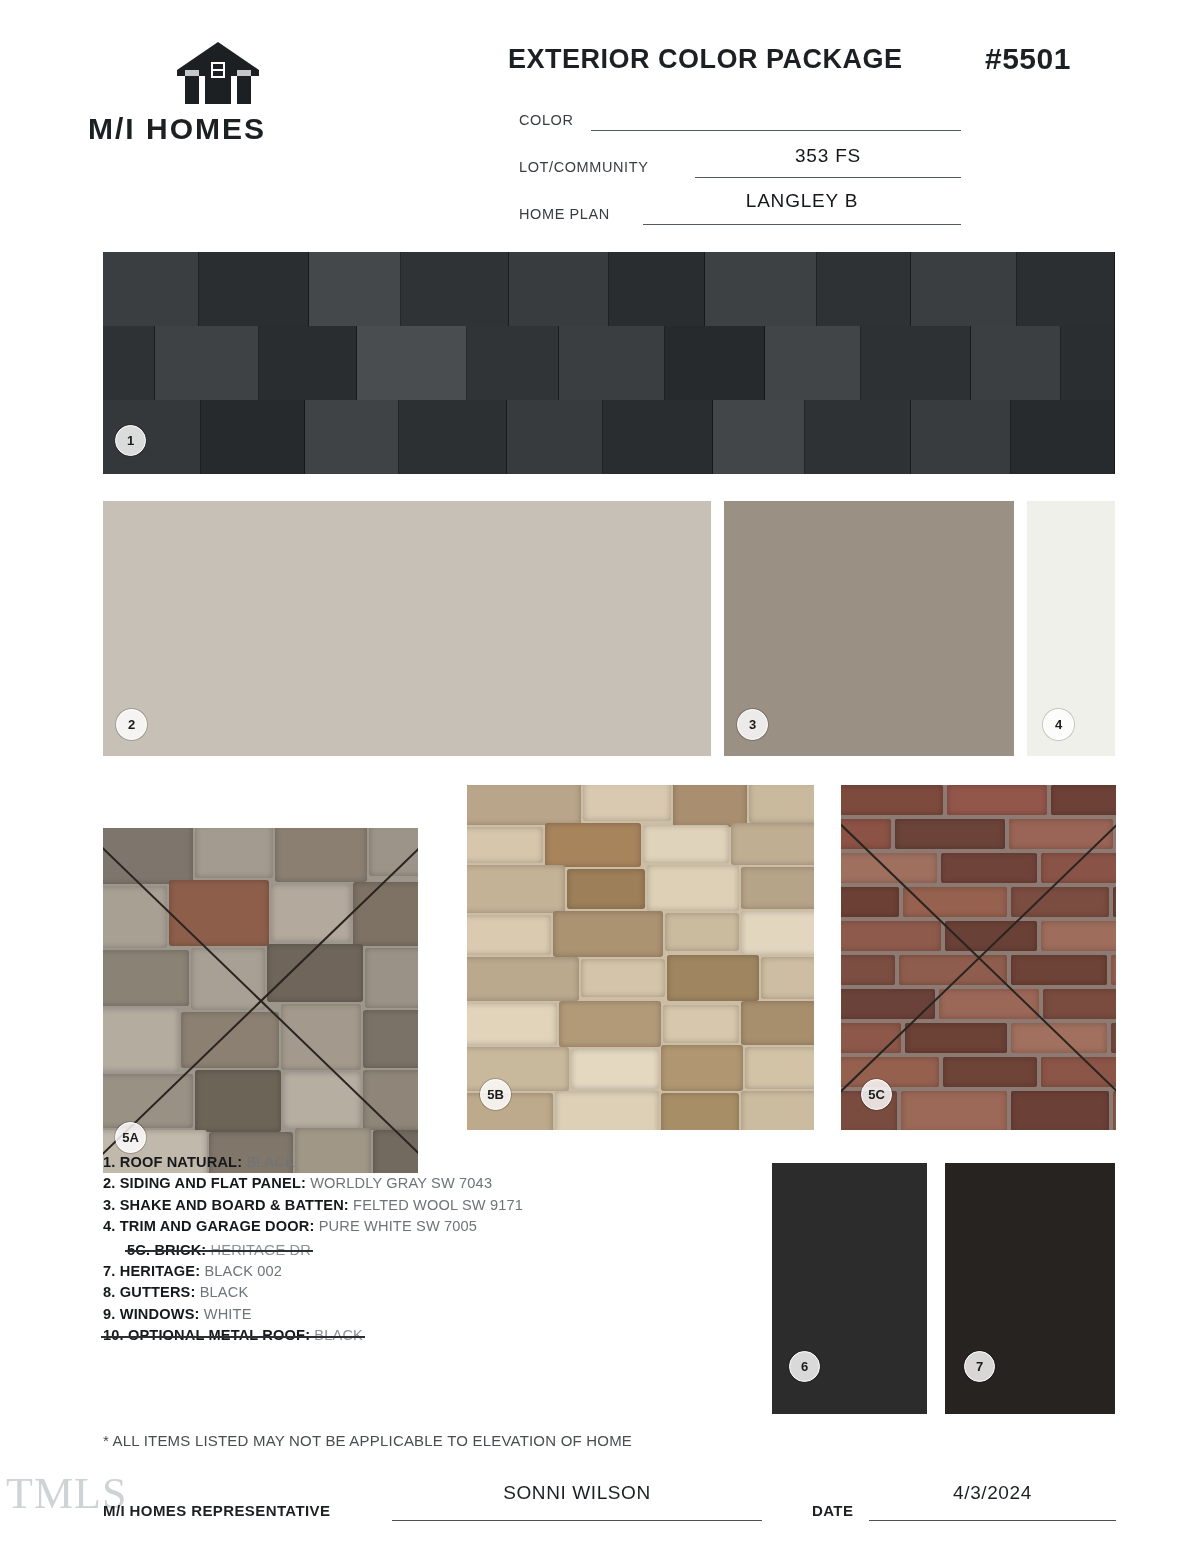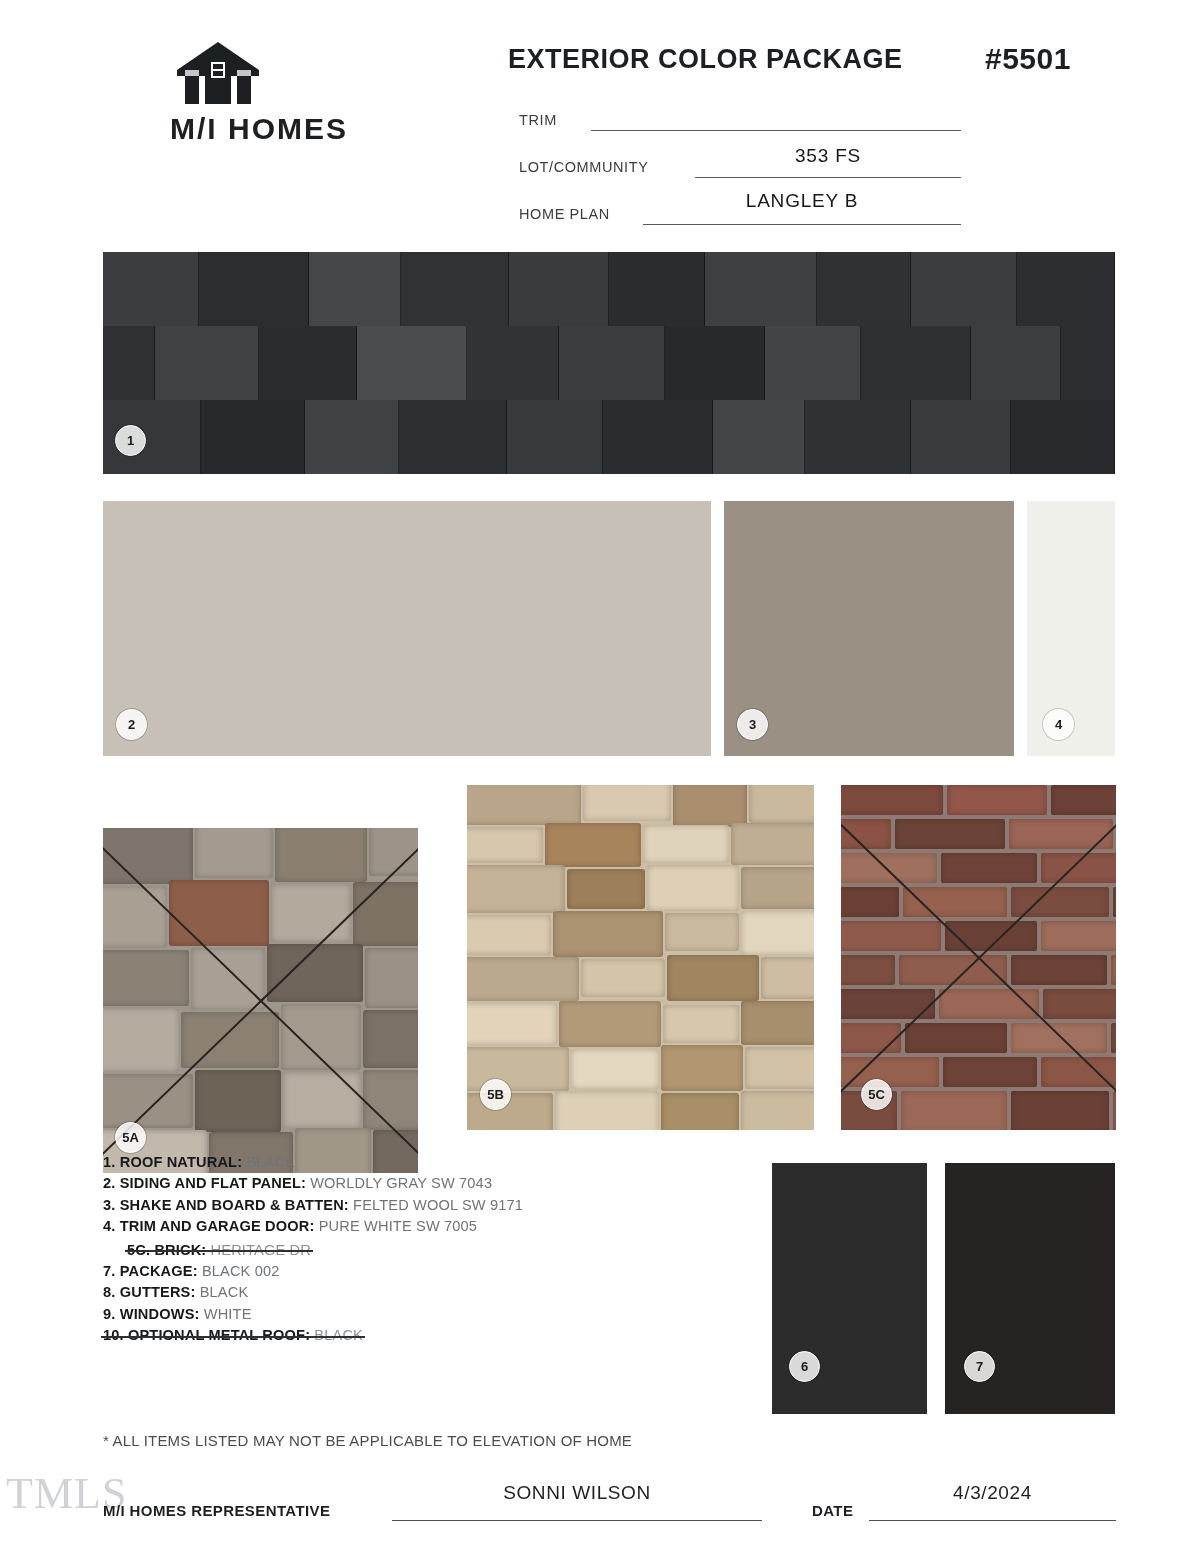--- a/index.html
+++ b/index.html
@@ -21,21 +21,21 @@
     position: absolute;
     left: 0; top: 0;
     width: 1200px;
     height: 240px;
   }
   .logo-block {
     position: absolute;
     left: 88px;
     top: 40px;
     width: 260px;
-    text-align: right;
+    text-align: left;
   }
   .logo-mark {
     width: 86px;
     height: 66px;
     margin: 0 auto 6px auto;
     position: relative;
   }
   .logo-mark svg { display: block; }
   .logo-text {
     font-size: 30px;
@@ -262,21 +262,21 @@
         <rect x="10" y="30" width="14" height="6" fill="#c3c7ca"></rect>
       </svg>
     </div>
     <div class="logo-text">M/I HOMES</div>
   </div>
 
   <div class="doc-title">EXTERIOR COLOR PACKAGE</div>
   <div class="doc-number">#5501</div>
 
   <div class="field-row" style="left:519px; top:108px; width:450px;">
-    <span class="field-label">TRIM</span>
+    <span class="field-label">COLOR</span>
     <span class="field-line" style="left:72px; width:370px;"></span>
     <span class="field-value" style="left:72px; width:370px; top:-2px;"></span>
   </div>
 
   <div class="field-row" style="left:519px; top:155px; width:450px;">
     <span class="field-label">LOT/COMMUNITY</span>
     <span class="field-line" style="left:176px; width:266px;"></span>
     <span class="field-value" style="left:176px; width:266px; top:-10px;">353 FS</span>
   </div>
 
@@ -492,21 +492,21 @@
     <span class="strike faded">
       <b><span>5C.</span>
       <span>BRICK:</span></b>
       <span>HERITAGE DR</span>
     </span>
   </div>
 
 
   <div class="legend-line">
     <b><span>7.</span>
-    <span>PACKAGE:</span></b>
+    <span>HERITAGE:</span></b>
     <span class="val">BLACK 002</span>
   </div>
 
   <div class="legend-line">
     <b><span>8.</span>
     <span>GUTTERS:</span></b>
     <span class="val">BLACK</span>
   </div>
 
   <div class="legend-line">

